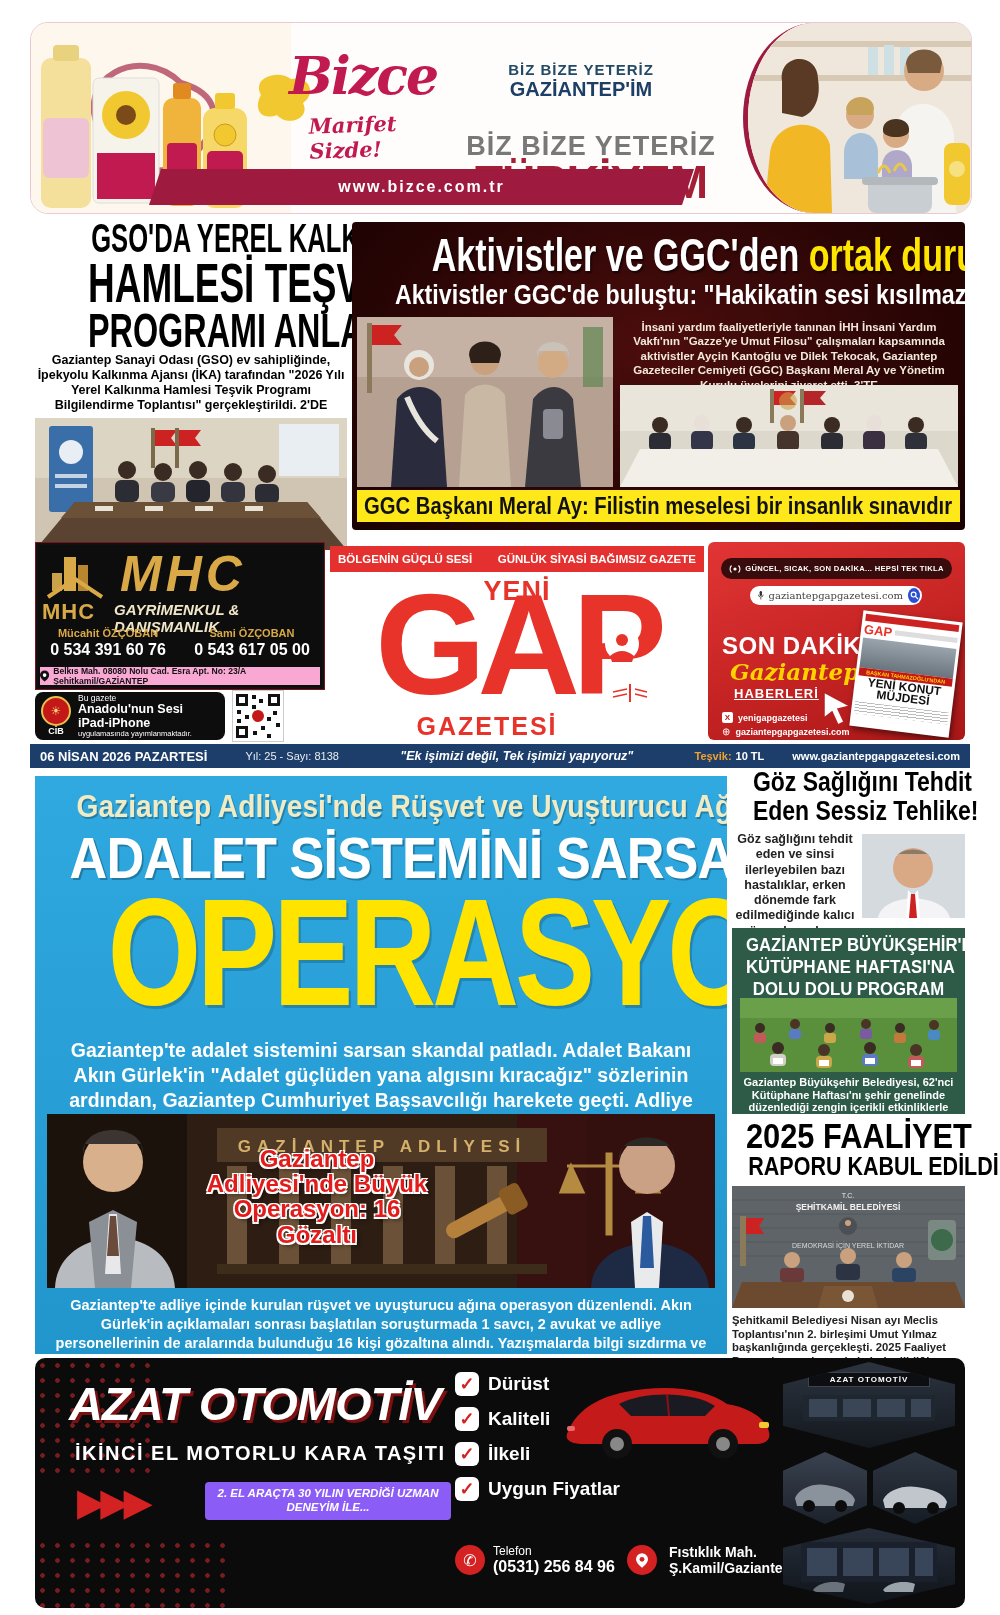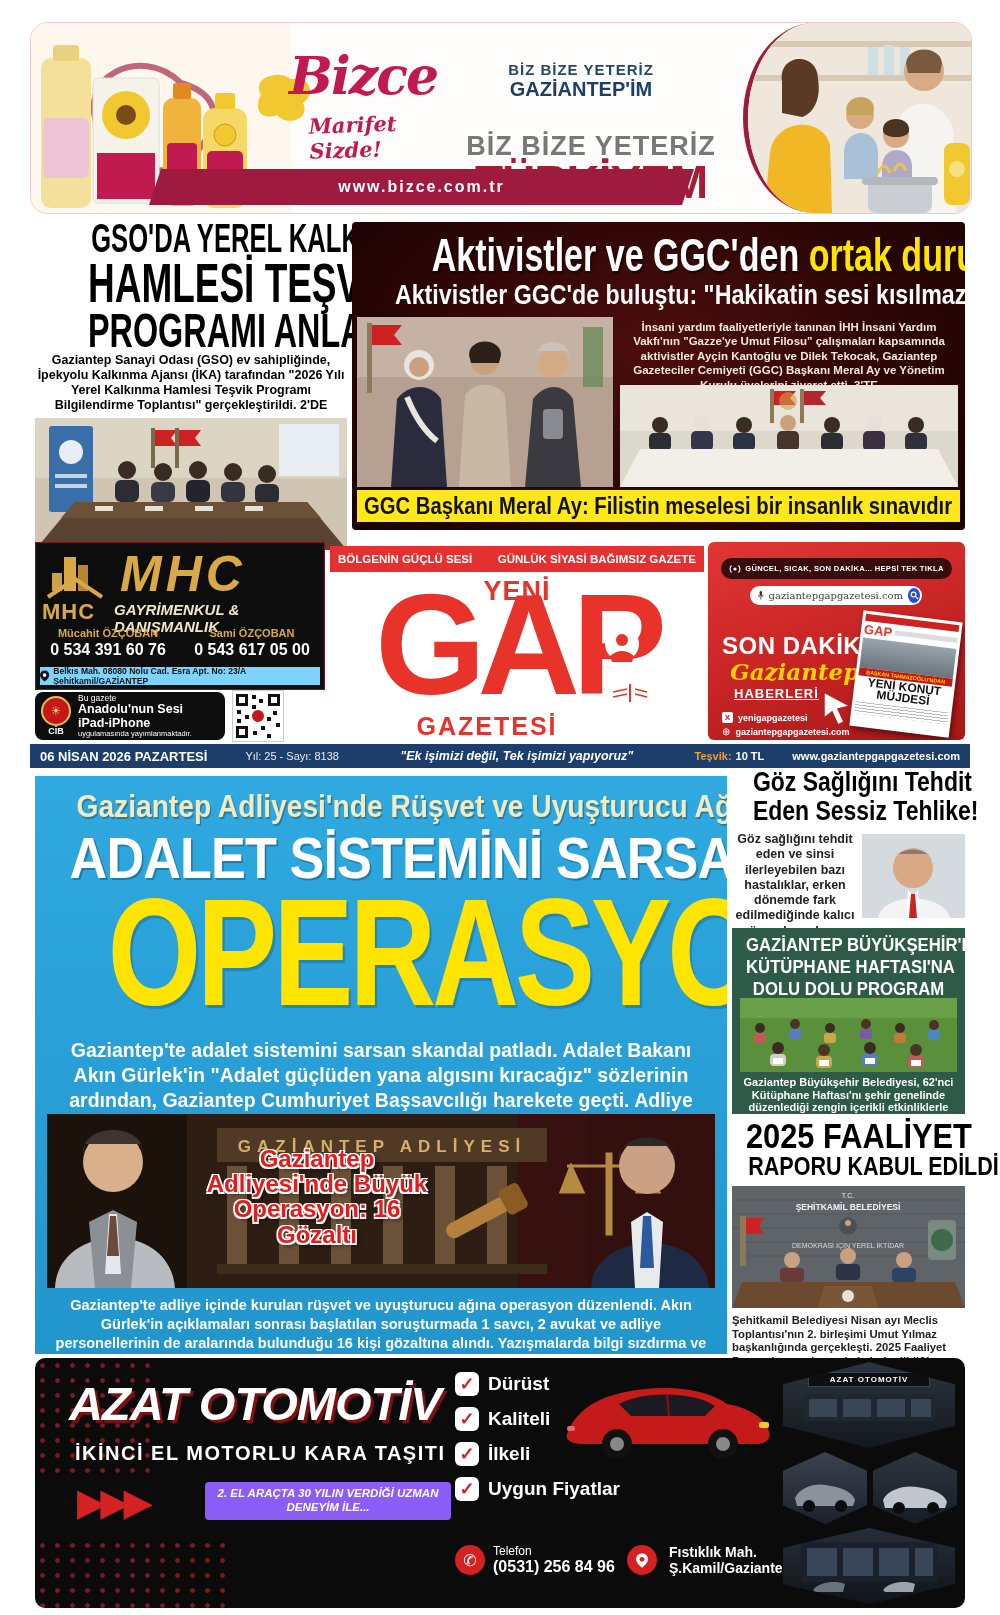--- a/index.html
+++ b/index.html
@@ -220,21 +220,21 @@
         <rect x="8" y="20" width="10" height="18" fill="#caa24a"></rect>
       <path d="M4 44 L31 26 L58 44" stroke="#d9a947" stroke-width="4" fill="none"></path>
     </svg>
     <div class="abs gold" style="left:6px;top:56px;font-size:22px;font-weight:bold;letter-spacing:1px;">MHC</div>
     <div class="abs gold" style="left:84px;top:2px;font-size:50px;font-weight:bold;font-style:italic;letter-spacing:4px;">MHC</div>
     <div class="abs" style="left:78px;top:58px;font-size:15px;font-weight:bold;font-style:italic;color:#f0e6c8;">GAYRİMENKUL &amp; DANIŞMANLIK</div>
     <div class="abs gold ctr" style="left:6px;top:84px;width:132px;font-size:11px;font-weight:bold;">Mücahit ÖZÇOBAN</div>
     <div class="abs gold ctr" style="left:150px;top:84px;width:132px;font-size:11px;font-weight:bold;">Sami ÖZÇOBAN</div>
     <div class="abs ctr" style="left:2px;top:98px;width:140px;font-size:16px;font-weight:bold;color:#fff;">0 534 391 60 76</div>
     <div class="abs ctr" style="left:146px;top:98px;width:140px;font-size:16px;font-weight:bold;color:#fff;">0 543 617 05 00</div>
-    <div class="abs" style="left:4px;bottom:4px;right:4px;height:18px;background:#7dd3fc;display:flex;align-items:center;justify-content:center;gap:4px;">
+    <div class="abs" style="left:4px;bottom:4px;right:4px;height:18px;background:#f9a8d4;display:flex;align-items:center;justify-content:center;gap:4px;">
       <svg width="10" height="12" viewBox="0 0 10 12">
           <path d="M5 0 a5 5 0 0 1 5 5 c0 3.5 -5 7 -5 7 S0 8.5 0 5 A5 5 0 0 1 5 0Z" fill="#111"></path>
           <circle cx="5" cy="5" r="2" fill="#fff"></circle>
         </svg>
       <span style="font-size:8.6px;font-weight:bold;color:#111;">Belkıs Mah. 08080 Nolu Cad. Esra Apt. No: 23/A   Şehitkamil/GAZİANTEP</span>
     </div>
   </div>
 
   <div class="abs" style="left:35px;top:692px;width:190px;height:48px;background:#0d0d0d;border-radius:8px;display:flex;align-items:center;padding:0 6px;gap:7px;box-sizing:border-box;">
     <div style="text-align:center;">

